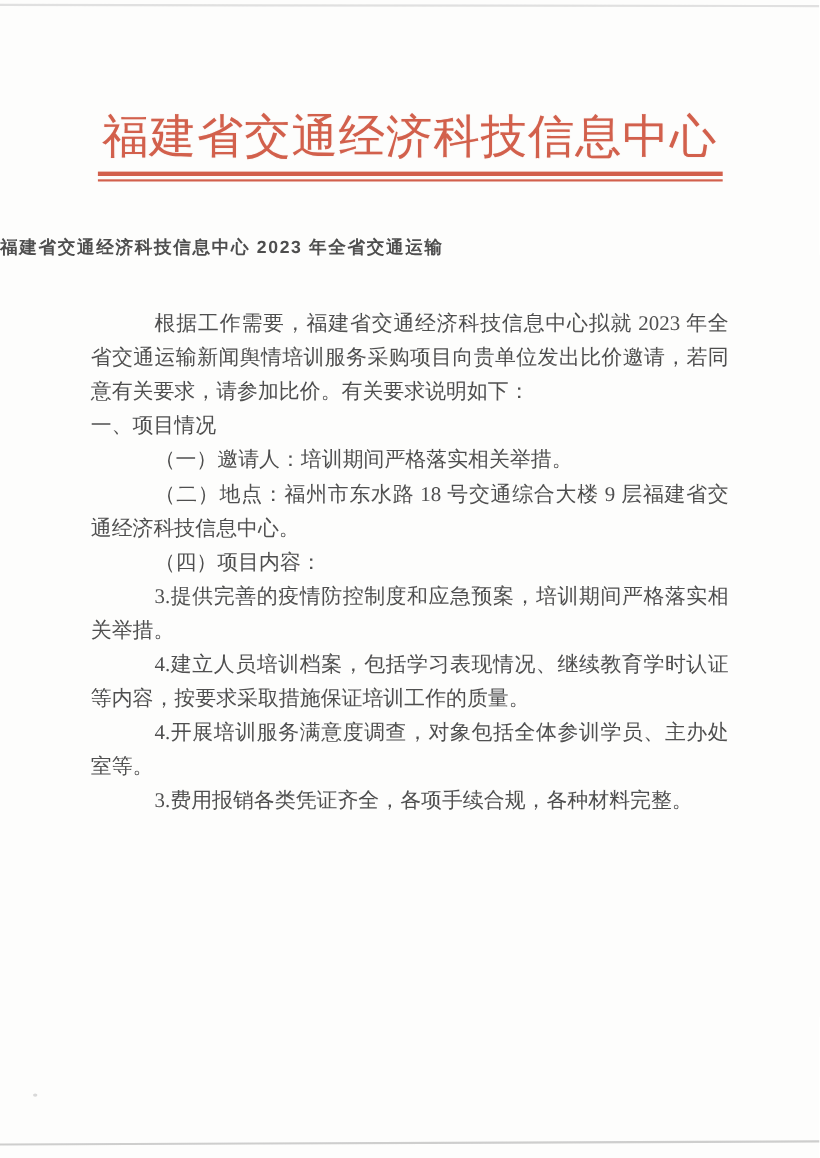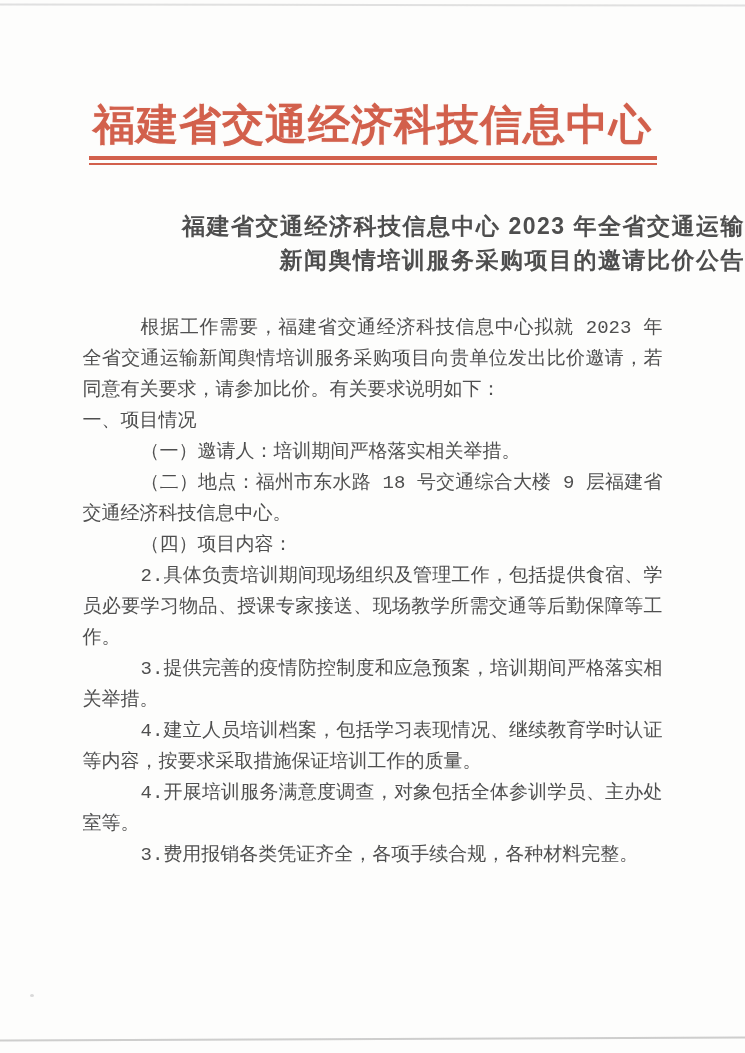--- a/index.html
+++ b/index.html
@@ -47,63 +47,62 @@
     border-radius: 50%;
   }
   
   .letterhead-block {
     padding-top: 99px;
     text-align: center;
   }
   .letterhead {
     font-size: 42px;
     line-height: 52px;
-    font-weight: 700;
+    font-weight: 400;
     letter-spacing: 1px;
     color: var(--letterhead-red);
     text-shadow: 0 0 1px rgba(210,96,76,.35);
   }
   .rule-wrap {
     width: 568px;
     margin: 5px auto 0 auto;
   }
   .rule-thick {
     height: 4px;
     background: var(--letterhead-red);
   }
   .rule-thin {
     height: 2px;
     margin-top: 3px;
     background: var(--letterhead-red);
   }
   
   .doc-title {
     margin: 44px auto 0 auto;
-    text-align: right;
+    text-align: left;
     font-family: "Liberation Sans", "DejaVu Sans", sans-serif;
     font-weight: 700;
-    font-size: 23px;
+    font-size: 16px;
     line-height: 34px;
     letter-spacing: 1.5px;
     color: var(--title-ink);
   }
   
   .doc-body {
     width: 580px;
     margin: 36px auto 0 auto;
     color: var(--body-ink);
     font-size: 19px;
     line-height: 31px;
     text-align: justify;
     text-justify: inter-ideograph;
   }
   .doc-body p {
     margin: 0;
     text-indent: 58px;
-    font-family: Liberation Mono, monospace;
   }
   .doc-body p.flush {
     text-indent: 0;
   }
 </style>
 </head>
 <body>
 
 <div class="page">
 
@@ -112,30 +111,28 @@
   <header class="letterhead-block">
     <div class="letterhead">福建省交通经济科技信息中心</div>
     <div class="rule-wrap">
       <div class="rule-thick"></div>
       <div class="rule-thin"></div>
     </div>
   </header>
 
   <h1 class="doc-title">
     <span>福建省交通经济科技信息中心 2023 年全省交通运输</span><br>
-    <span>新闻舆情培训服务采购项目的邀请比价公告</span>
   </h1>
 
   <main class="doc-body">
     <p>根据工作需要，福建省交通经济科技信息中心拟就 2023 年全省交通运输新闻舆情培训服务采购项目向贵单位发出比价邀请，若同意有关要求，请参加比价。有关要求说明如下：</p>
     <p class="flush">一、项目情况</p>
     <p>（一）邀请人：培训期间严格落实相关举措。</p>
     <p>（二）地点：福州市东水路 18 号交通综合大楼 9 层福建省交通经济科技信息中心。</p>
     <p>（四）项目内容：</p>
-    <p>2.具体负责培训期间现场组织及管理工作，包括提供食宿、学员必要学习物品、授课专家接送、现场教学所需交通等后勤保障等工作。</p>
     <p>3.提供完善的疫情防控制度和应急预案，培训期间严格落实相关举措。</p>
     <p>4.建立人员培训档案，包括学习表现情况、继续教育学时认证等内容，按要求采取措施保证培训工作的质量。</p>
     <p>4.开展培训服务满意度调查，对象包括全体参训学员、主办处室等。</p>
     <p>3.费用报销各类凭证齐全，各项手续合规，各种材料完整。</p>
   </main>
 
   <div class="scan-dot"></div>
   <div class="scan-edge-bottom"></div>
 
 </div>

